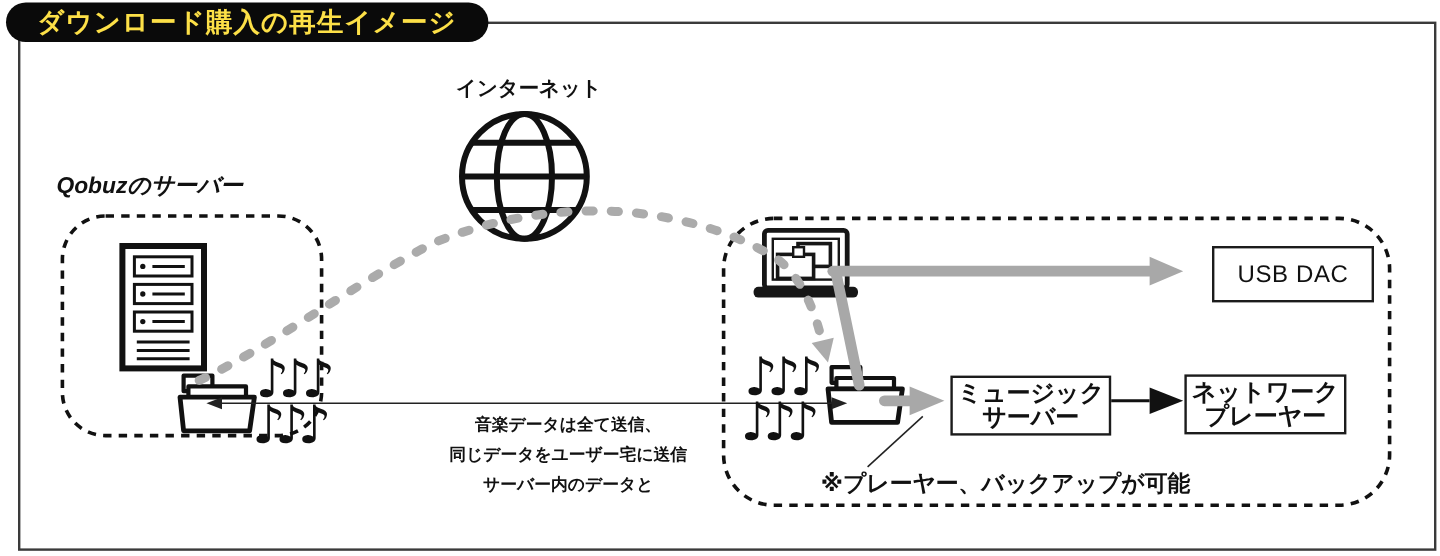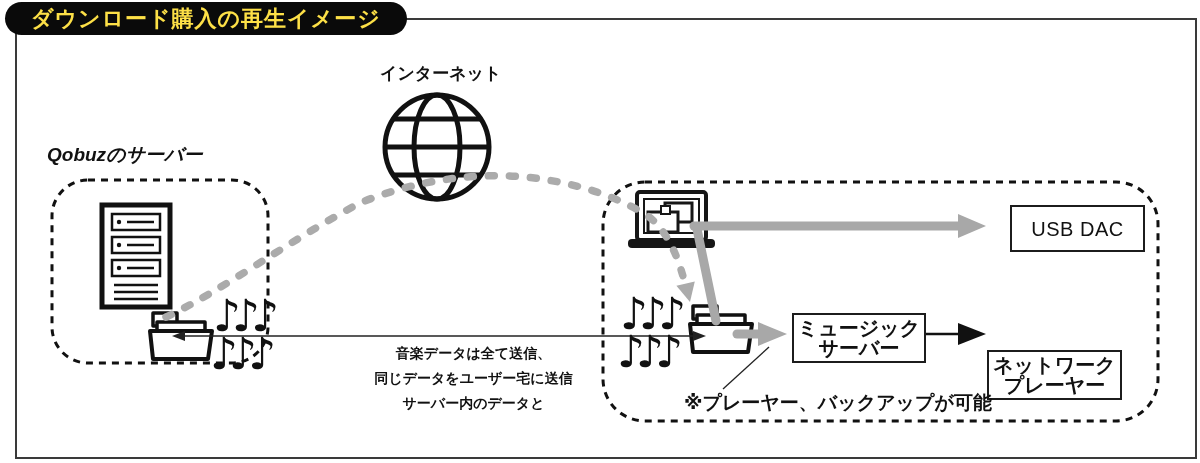--- a/index.html
+++ b/index.html
@@ -22,21 +22,21 @@
   #internet-label{left:380px;top:62px;width:120px;text-align:center;font-size:17px;}
   #qobuz-label{left:47px;top:142px;font-style:italic;}
   #user-label{left:617px;top:142px;}
   .device-box{
     background:#fff;border:2px solid #1c1c1c;
     display:flex;flex-direction:column;align-items:center;justify-content:center;
     text-align:center;font-weight:bold;font-size:20px;line-height:20px;white-space:nowrap;
   }
   #usb-dac-box{left:987px;top:205px;width:131px;height:43px;font-size:20px;font-weight:normal;letter-spacing:0.5px;margin-left:23px;}
   #music-server-box{left:792px;top:313px;width:130px;height:46px;}
-  #network-player-box{left:987px;top:312px;width:131px;height:46px;margin-top:38px;}
+  #network-player-box{left:987px;top:312px;width:131px;height:46px;}
   #transfer-note{
     left:316px;top:341px;width:315px;text-align:center;
     font-size:14px;font-weight:bold;line-height:25px;white-space:nowrap;
   }
   #backup-note{left:684px;top:390px;font-size:19px;font-weight:bold;white-space:nowrap;}
   svg text.notes{font-family:"DejaVu Sans",sans-serif;font-size:44px;letter-spacing:-9px;fill:#111;}
 </style>
 </head>
 <body>
 

